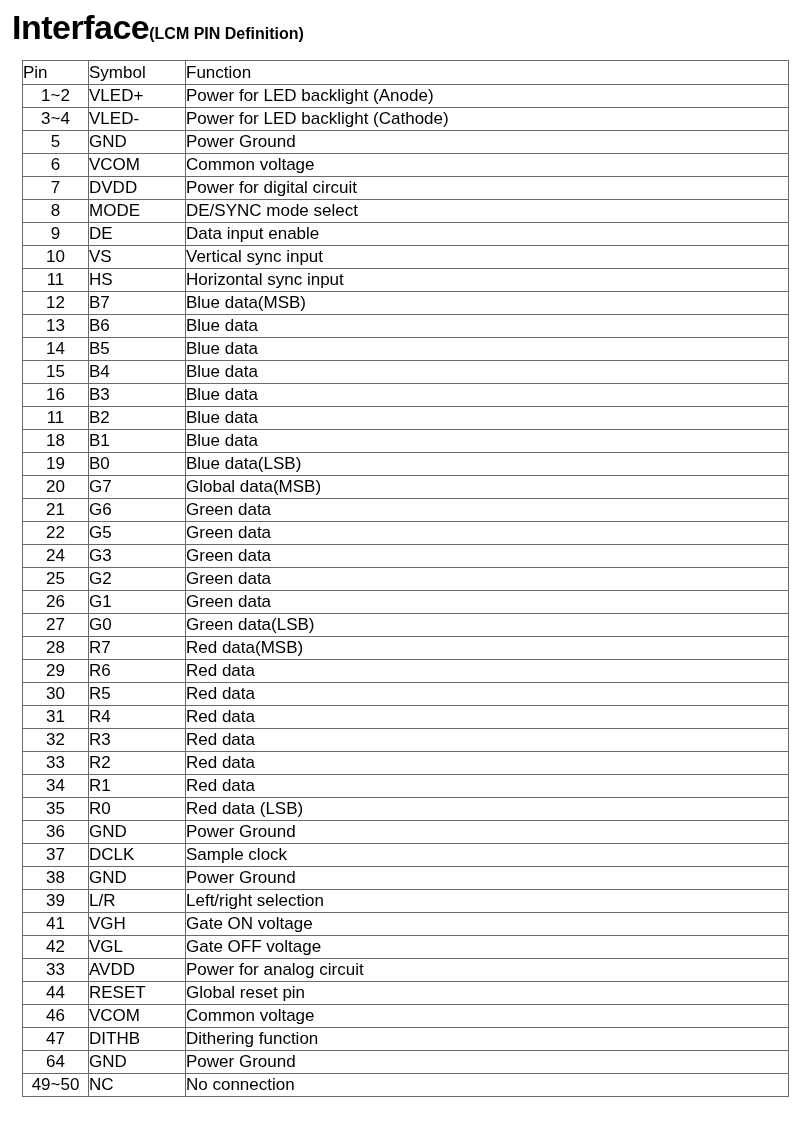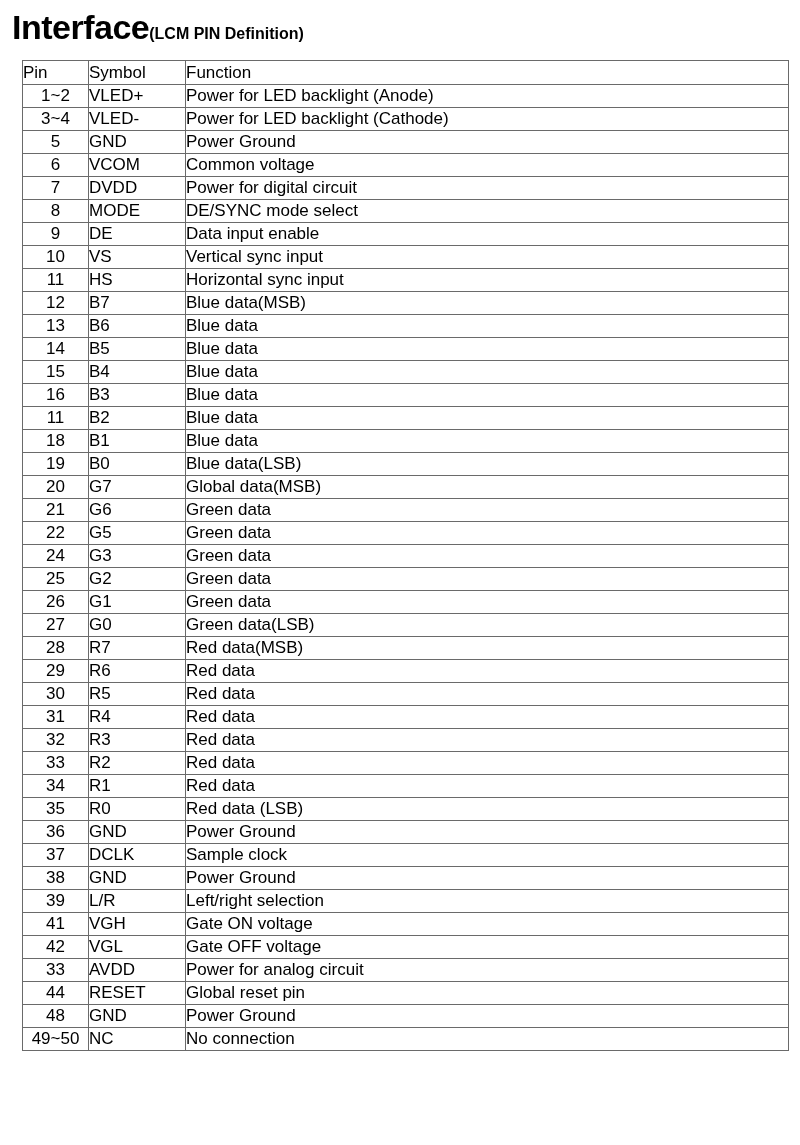--- a/index.html
+++ b/index.html
@@ -295,21 +295,31 @@
           <td class="cell-pin">33</td>
           <td class="cell-symbol">AVDD</td>
           <td class="cell-func">Power for analog circuit</td>
         </tr>
         <tr>
           <td class="cell-pin">44</td>
           <td class="cell-symbol">RESET</td>
           <td class="cell-func">Global reset pin</td>
         </tr>
         <tr>
-          <td class="cell-pin">48</td>
+          <td class="cell-pin">46</td>
+          <td class="cell-symbol">VCOM</td>
+          <td class="cell-func">Common voltage</td>
+        </tr>
+        <tr>
+          <td class="cell-pin">47</td>
+          <td class="cell-symbol">DITHB</td>
+          <td class="cell-func">Dithering function</td>
+        </tr>
+        <tr>
+          <td class="cell-pin">64</td>
           <td class="cell-symbol">GND</td>
           <td class="cell-func">Power Ground</td>
         </tr>
         <tr>
           <td class="cell-pin">49~50</td>
           <td class="cell-symbol">NC</td>
           <td class="cell-func">No connection</td>
         </tr>
       </tbody>
   </table>

